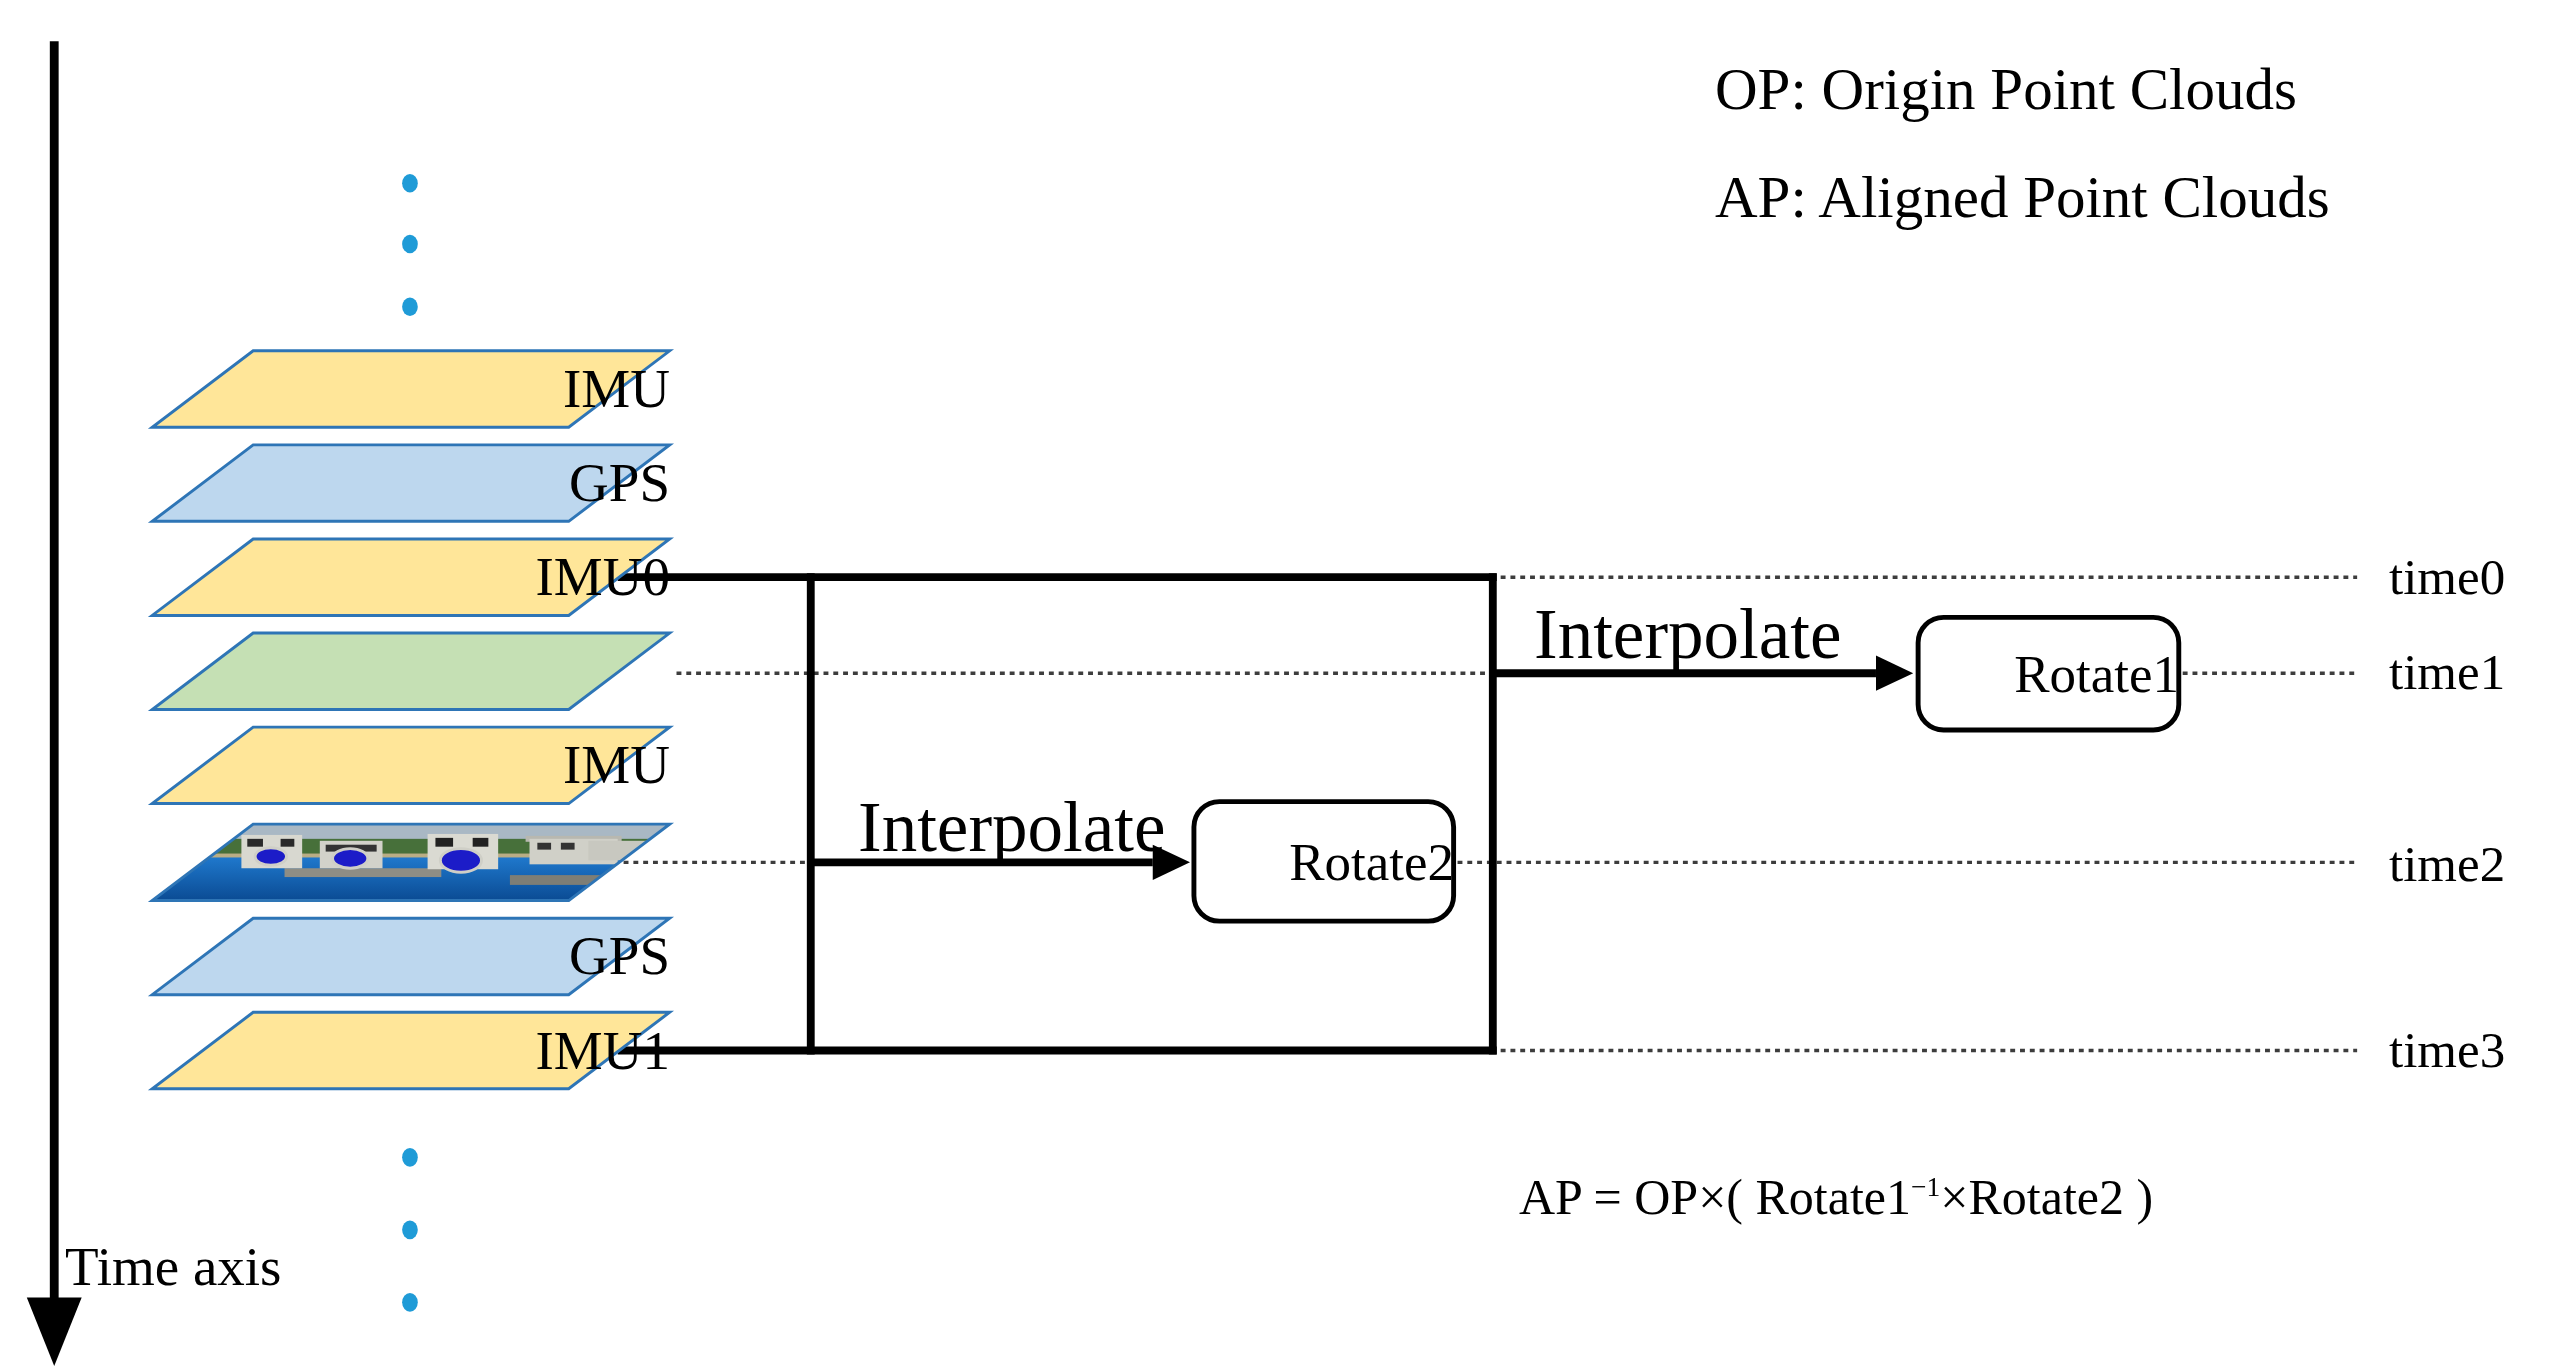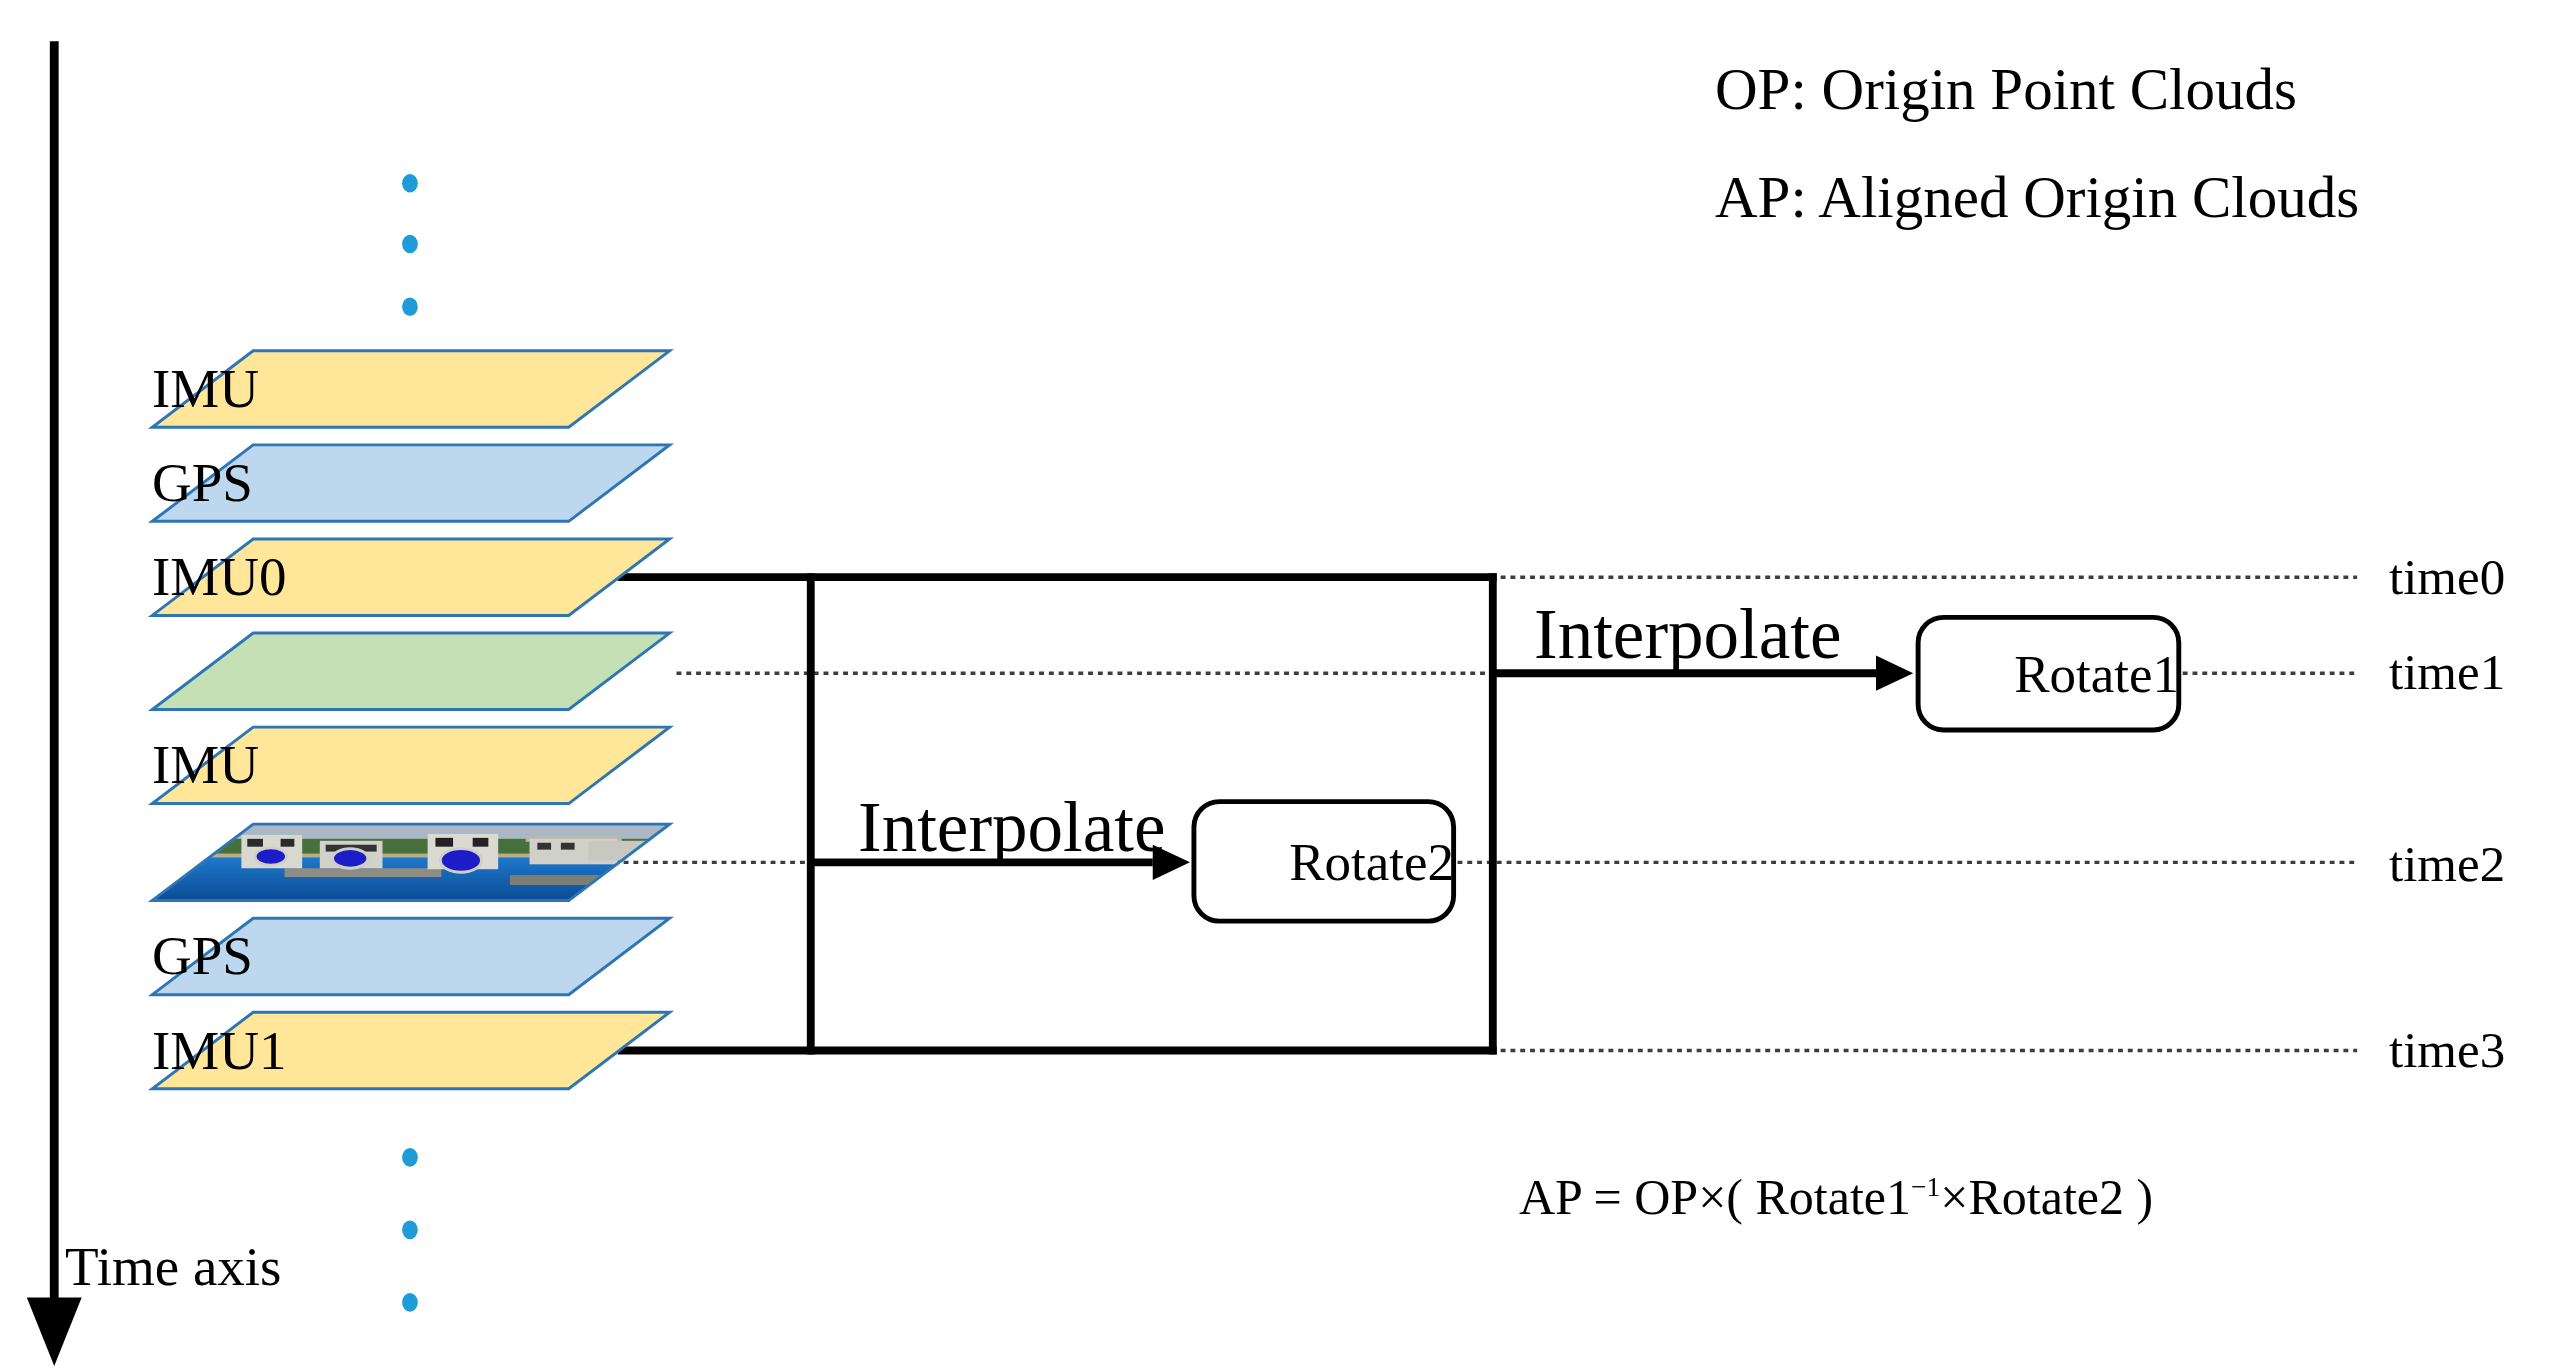--- a/index.html
+++ b/index.html
@@ -4,21 +4,21 @@
 <style>
   html,body{margin:0;padding:0;background:#ffffff;}
   .canvas{position:relative;width:2576px;height:1369px;background:#ffffff;overflow:hidden;
           font-family:"Liberation Serif","DejaVu Serif",serif;color:#000;}
   svg.layer{position:absolute;left:0;top:0;}
   .dotl{stroke:#3d3d3d;stroke-width:3.5;stroke-dasharray:5 5;fill:none;}
   .thickl{stroke:#000000;stroke-width:8;fill:none;}
   .sensor{stroke:#2E75B6;stroke-width:3;}
   .rbox{fill:#ffffff;stroke:#000000;stroke-width:5;}
   .stack-label{position:absolute;left:152px;width:518px;height:76px;line-height:76px;
-               text-align:left;font-size:55px;}
+               text-align:right;font-size:55px;}
   .time-label{position:absolute;left:2377px;width:196px;height:59px;line-height:59px;
               text-align:left;font-size:51px;margin-left:12px;}
   .rotate-label{position:absolute;text-align:right;font-size:53px;}
   .interp-label{position:absolute;text-align:left;font-size:71px;height:57px;line-height:57px;}
   .legend-line{position:absolute;left:1715px;font-size:59px;line-height:65px;white-space:nowrap;}
   .formula{position:absolute;left:1519px;top:1168px;font-size:50px;white-space:nowrap;}
   .formula sup{font-size:0.55em;vertical-align:super;line-height:0;}
   .axis-label{position:absolute;left:65px;top:1235px;font-size:55px;white-space:nowrap;}
 </style>
 </head>
@@ -115,21 +115,21 @@
     </g>
 
     <path class="sensor" d="M258 937 L683 937 L580 1015 L155 1015 Z" fill="#BDD7EE"></path>
     <path class="sensor" d="M258 1033 L683 1033 L580 1111 L155 1111 Z" fill="#FFE699"></path>
 
     <rect class="rbox" x="1957" y="630" width="266" height="115" rx="26"></rect>
     <rect class="rbox" x="1218" y="818" width="265" height="122" rx="26"></rect>
   </svg>
 
   <div class="legend-line" style="top:57px">OP: Origin Point Clouds</div>
-  <div class="legend-line" style="top:165px">AP: Aligned Origin Clouds</div>
+  <div class="legend-line" style="top:165px">AP: Aligned Point Clouds</div>
 
   <div class="stack-label" style="top:351px">IMU</div>
   <div class="stack-label" style="top:445px">GPS</div>
   <div class="stack-label" style="top:539px">IMU0</div>
   <div class="stack-label" style="top:727px">IMU</div>
   <div class="stack-label" style="top:918px">GPS</div>
   <div class="stack-label" style="top:1013px">IMU1</div>
 
   <div class="interp-label" style="left:1534px;top:606px;width:323px">Interpolate</div>
   <div class="interp-label" style="left:858px;top:799px;width:304px">Interpolate</div>

